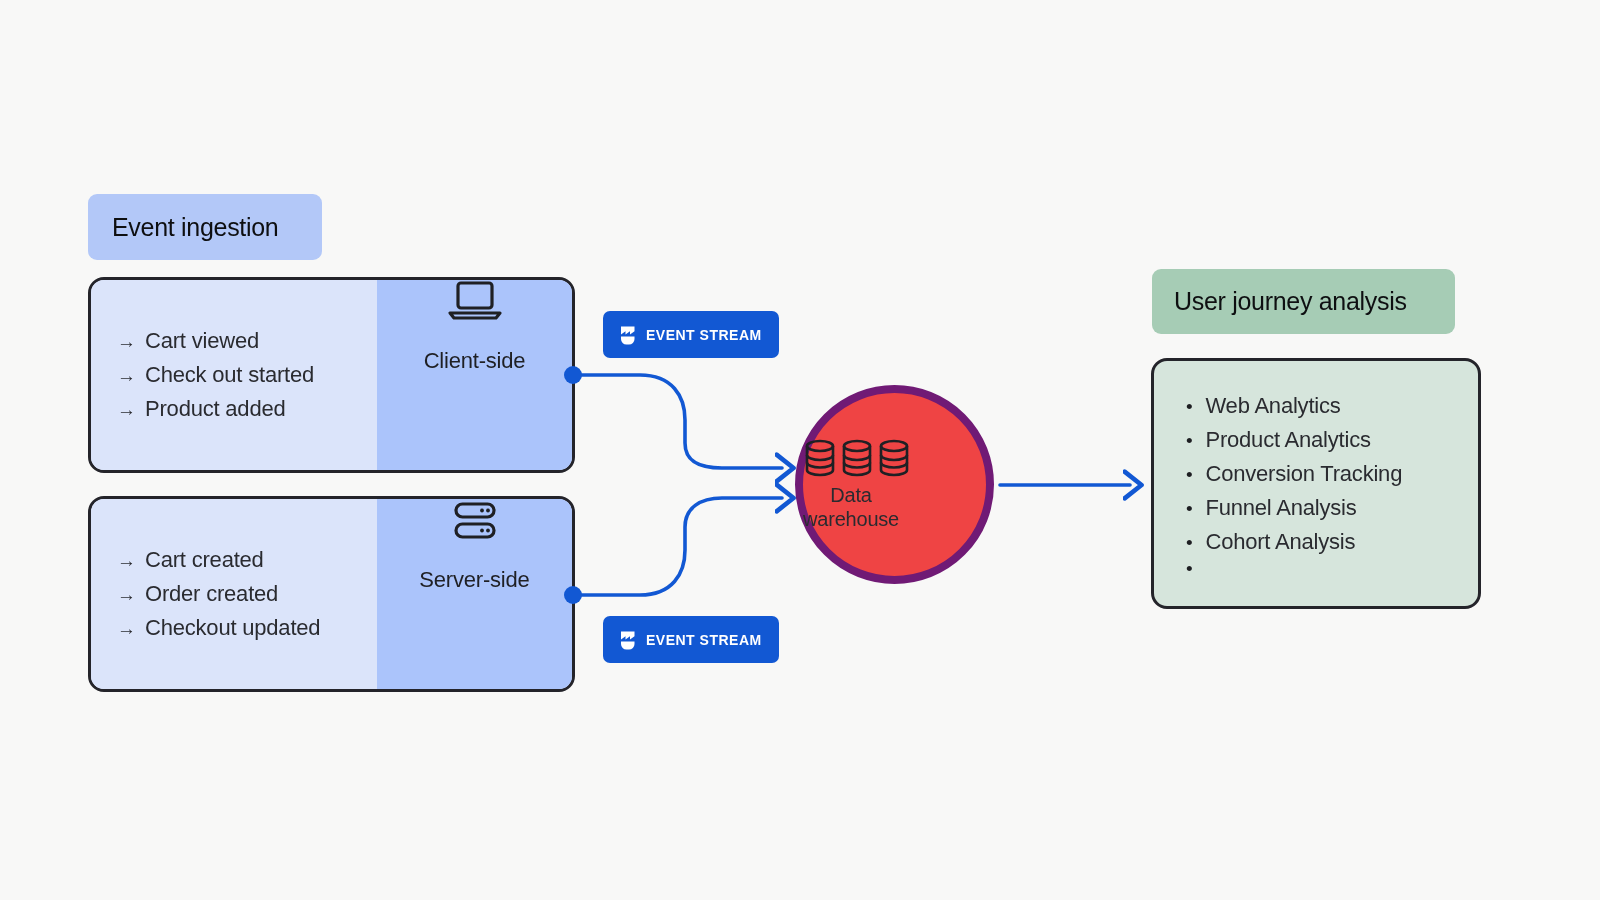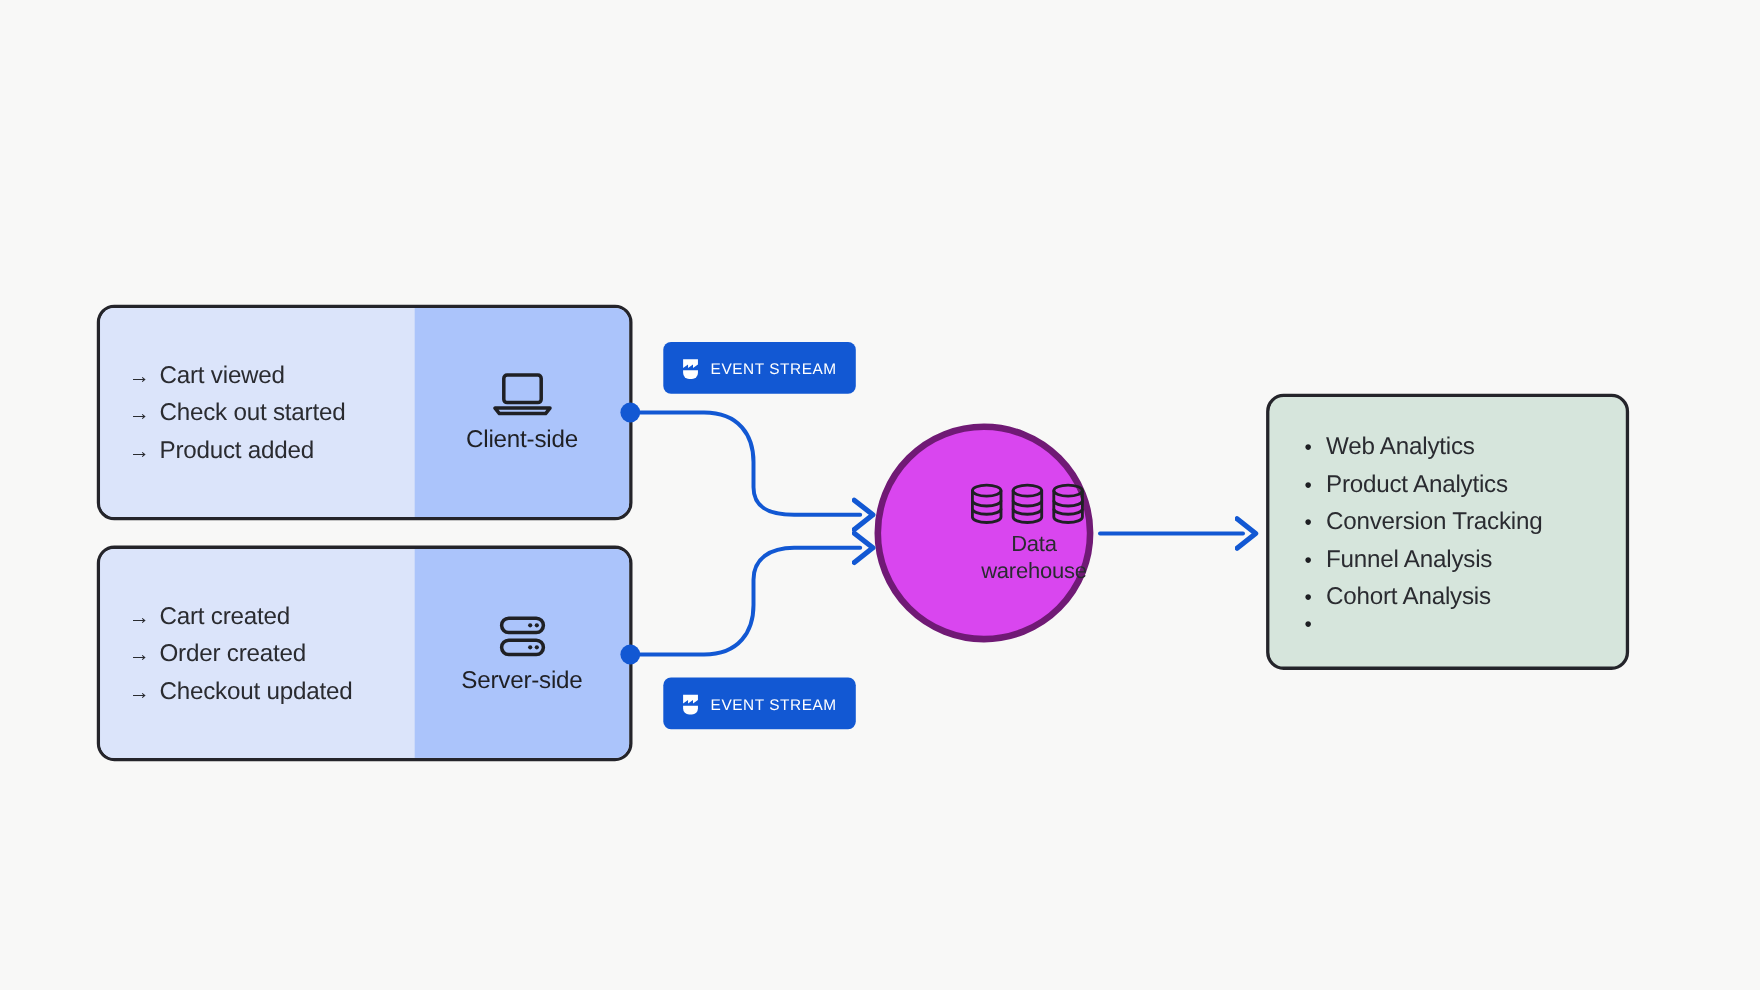--- a/index.html
+++ b/index.html
@@ -108,22 +108,22 @@
     width: 16px;
     flex: none;
   }
 
   .card-side {
     flex: 1;
     background: #abc4fb;
     display: flex;
     flex-direction: column;
     align-items: center;
-    justify-content: center;
-    gap: 4px;
+    justify-content: flex-start;
+    gap: 24px;
   }
   .card-side .side-label {
     font-size: 22px;
     color: #1f2024;
     letter-spacing: -0.2px;
   }
   .side-icon { display: block; }
 
   
   .chip {
@@ -135,39 +135,39 @@
     align-items: center;
     gap: 9px;
     padding: 0 17px;
     box-sizing: border-box;
   }
   #chip-client { left: 603px; top: 311px; }
   #chip-server { left: 603px; top: 616px; }
   .chip-label {
     color: #ffffff;
     font-size: 14px;
-    font-weight: 400;
+    font-weight: 700;
     letter-spacing: 0.5px;
   }
   .chip-mark { width: 17px; height: 20px; display: block; }
 
   
   #warehouse {
     position: absolute;
     left: 795px;
     top: 385px;
     width: 199px;
     height: 199px;
     border-radius: 50%;
-    background: #d946ef;
-    border: 6px solid #701a75;
+    background: #ef4444;
+    border: 8px solid #701a75;
     box-sizing: border-box;
     display: flex;
     flex-direction: column;
-    align-items: flex-end;
+    align-items: flex-start;
     justify-content: center;
     gap: 6px;
   }
   .wh-label {
     font-size: 20px;
     line-height: 1.18;
     color: #2a2b30;
     text-align: center;
     letter-spacing: -0.2px;
   }
@@ -211,21 +211,23 @@
     width: 1600px; height: 900px;
     pointer-events: none;
   }
 </style>
 </head>
 <body>
 
 <div class="canvas">
 
 
-
+  <div class="badge-pill" id="badge-ingestion">Event ingestion</div>
+
+  <div class="badge-pill" id="badge-journey">User journey analysis</div>
 
   <div class="source-card" id="card-client">
     <div class="card-events">
       <div class="event-row">
         <span class="event-arrow">→</span>
         <span>Cart viewed</span>
       </div>
       <div class="event-row">
         <span class="event-arrow">→</span>
         <span>Check out started</span>

